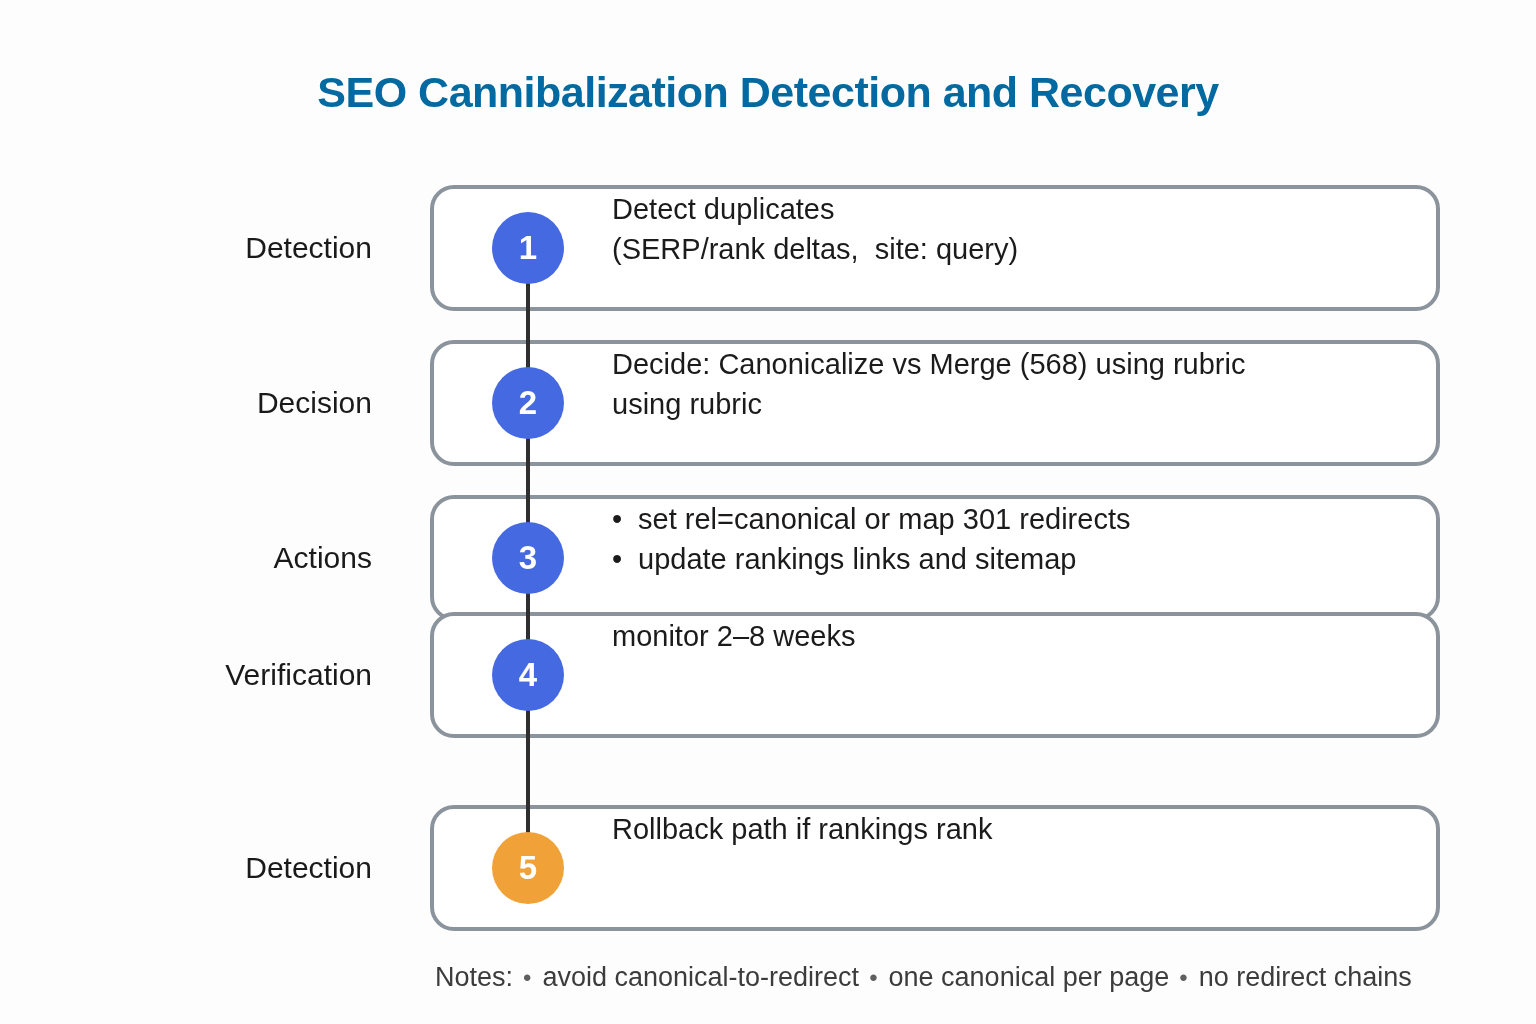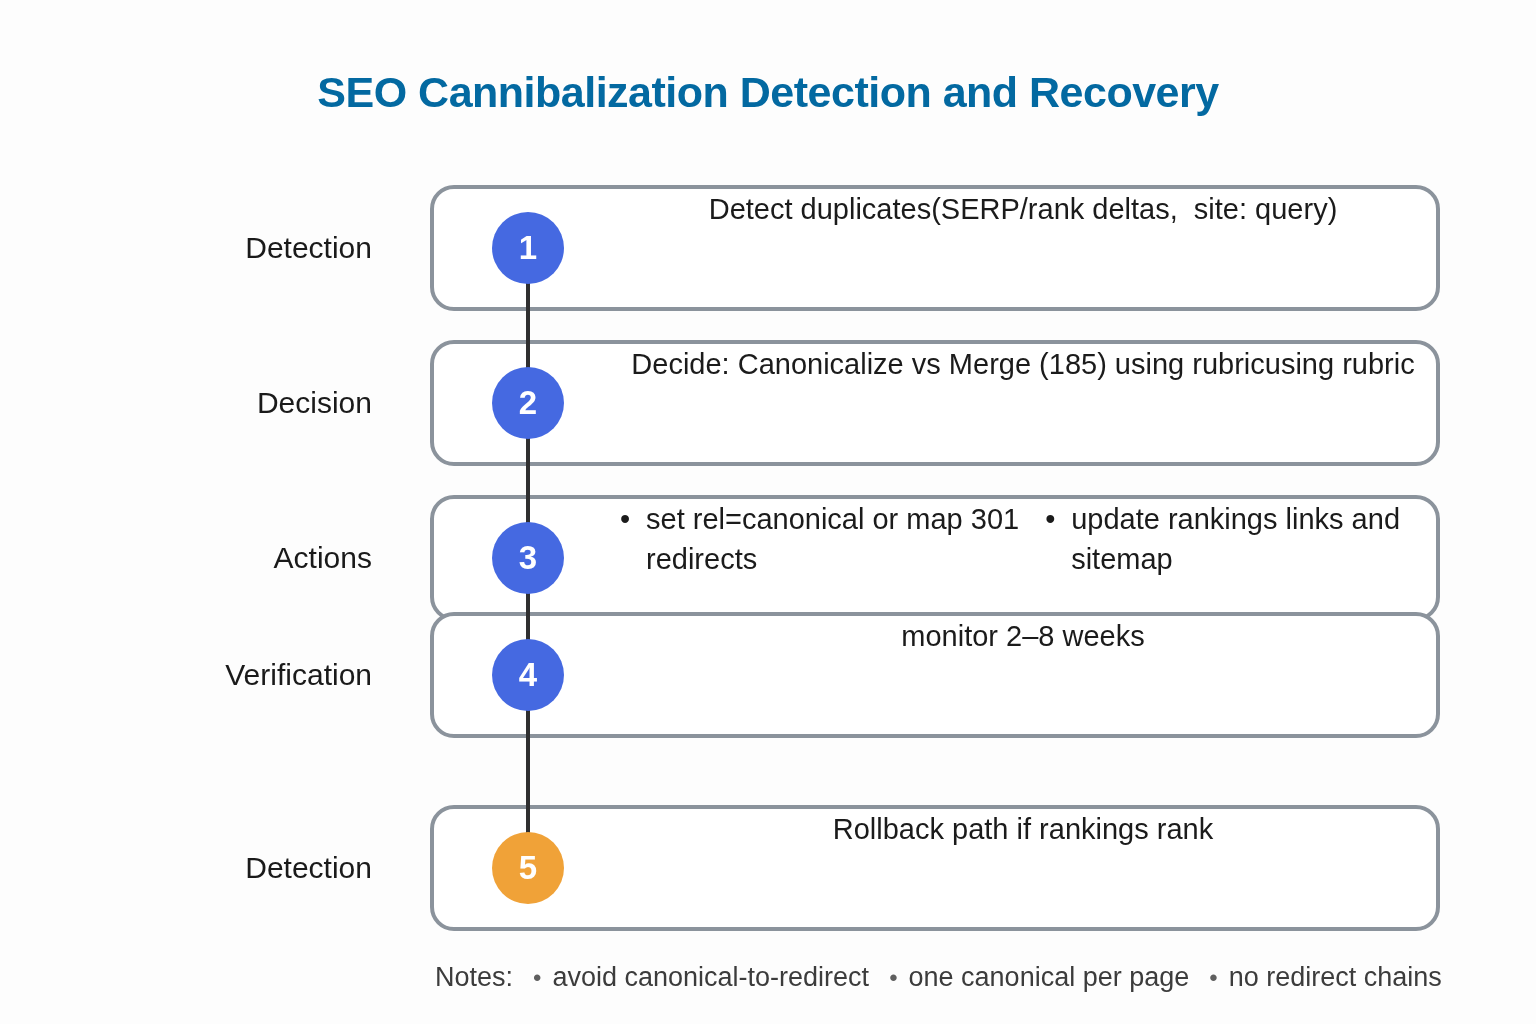--- a/index.html
+++ b/index.html
@@ -82,23 +82,22 @@
   }
   .badge-blue { background: #4569e1; }
   .badge-orange { background: #f0a238; }
   .box-text {
     position: absolute;
     left: 178px;
     top: 0;
     right: 10px;
     height: 100%;
     display: flex;
-    flex-direction: row;
-    justify-content: center;
-    margin-left: 8px;
+    flex-direction: column;
+    justify-content: flex-start;
   }
   .box-line {
     font-size: 29px;
     font-weight: 500;
     line-height: 40px;
     color: #1b1b1b;
     white-space: pre-wrap;
   }
   .bullet-line {
     display: flex;
@@ -112,21 +111,21 @@
     width: 26px;
     flex: 0 0 26px;
     color: #1b1b1b;
   }
   .notes {
     position: absolute;
     left: 435px;
     top: 962px;
     display: flex;
     align-items: baseline;
-    gap: 20px;
+    gap: 10px;
     font-size: 27px;
     font-weight: 400;
     color: #3c3c3c;
     white-space: nowrap;
   }
   .note-item {
     display: flex;
     align-items: baseline;
     gap: 11px;
   }
@@ -158,21 +157,21 @@
     </div>
   </div>
 
   <div class="row" style="top:340px">
     <div class="row-label">Decision</div>
     <div class="step-box">
       <div class="badge badge-blue">
         <span>2</span>
       </div>
       <div class="box-text">
-        <div class="box-line">Decide: Canonicalize vs Merge (185) using rubric</div>
+        <div class="box-line">Decide: Canonicalize vs Merge (568) using rubric</div>
         <div class="box-line">using rubric</div>
       </div>
     </div>
   </div>
 
   <div class="row" style="top:495px">
     <div class="row-label">Actions</div>
     <div class="step-box">
       <div class="badge badge-blue">
         <span>3</span>

